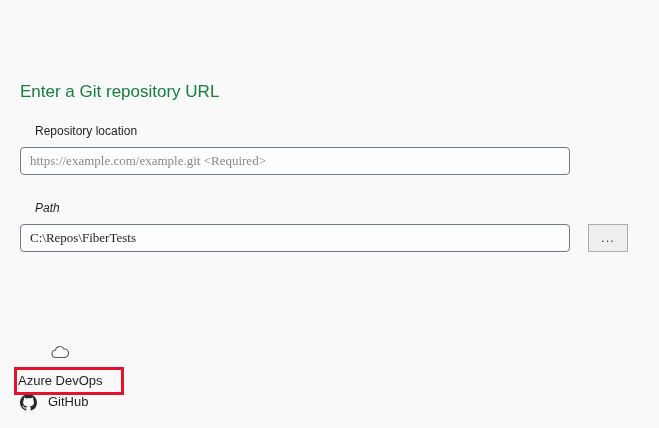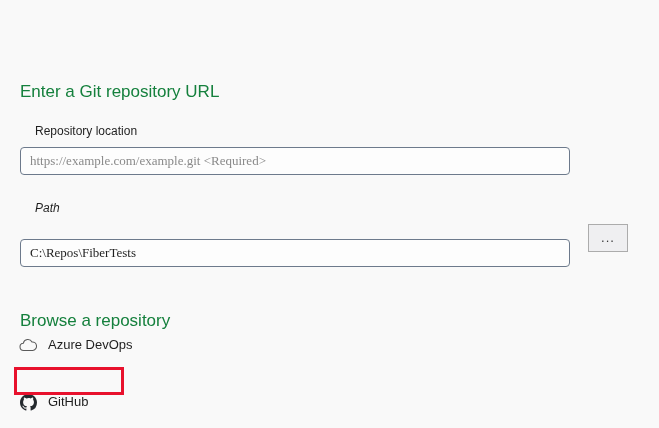--- a/index.html
+++ b/index.html
@@ -78,21 +78,21 @@
     padding: 0 9px;
     line-height: 26px;
     outline: none;
     border-radius: 4px;
   }
   .text-input::placeholder {
     color: #8a8a8a;
     opacity: 1;
   }
   .input-repo-location { top: 147px; }
-  .input-path { top: 224px; margin-top: 15px; }
+  .input-path { top: 224px; }
 
   
   .browse-button {
     position: absolute;
     left: 588px;
     top: 224px;
     width: 40px;
     height: 28px;
     box-sizing: border-box;
     background: #efeff1;
@@ -111,21 +111,21 @@
   
   .provider-row {
     position: absolute;
     left: 18px;
     height: 22px;
     display: flex;
     align-items: center;
     gap: 10px;
     cursor: default;
   }
-  .provider-azure { top: 334px; }
+  .provider-azure { top: 342px; flex-direction: column; }
   .provider-github { top: 391px; }
 
   .provider-icon {
     width: 20px;
     height: 20px;
     display: flex;
     align-items: center;
     justify-content: center;
     flex: 0 0 20px;
   }
@@ -160,21 +160,20 @@
   <div class="field-label label-repo-location">Repository location</div>
 
   <input class="text-input input-repo-location" type="text" placeholder="https://example.com/example.git &lt;Required&gt;" style="">
 
   <div class="field-label label-path">Path</div>
 
   <input class="text-input input-path" type="text" value="C:\Repos\FiberTests" style="">
 
   <button class="browse-button">...</button>
 
-  <div class="section-heading section-browse">Browse a repository</div>
 
   <div class="provider-row provider-azure">
     <span class="provider-icon">
       <svg width="18" height="14" viewBox="0 0 18 14" aria-hidden="true">
         <path d="M4.6 12.4a3.6 3.6 0 0 1-.25-7.19A4.6 4.6 0 0 1 13 4.05a3.1 3.1 0 0 1 .7 8.35z" fill="none" stroke="#5a5a5a" stroke-width="1.05"></path>
       </svg>
     </span>
     <span class="provider-label">Azure DevOps</span>
   </div>
 

